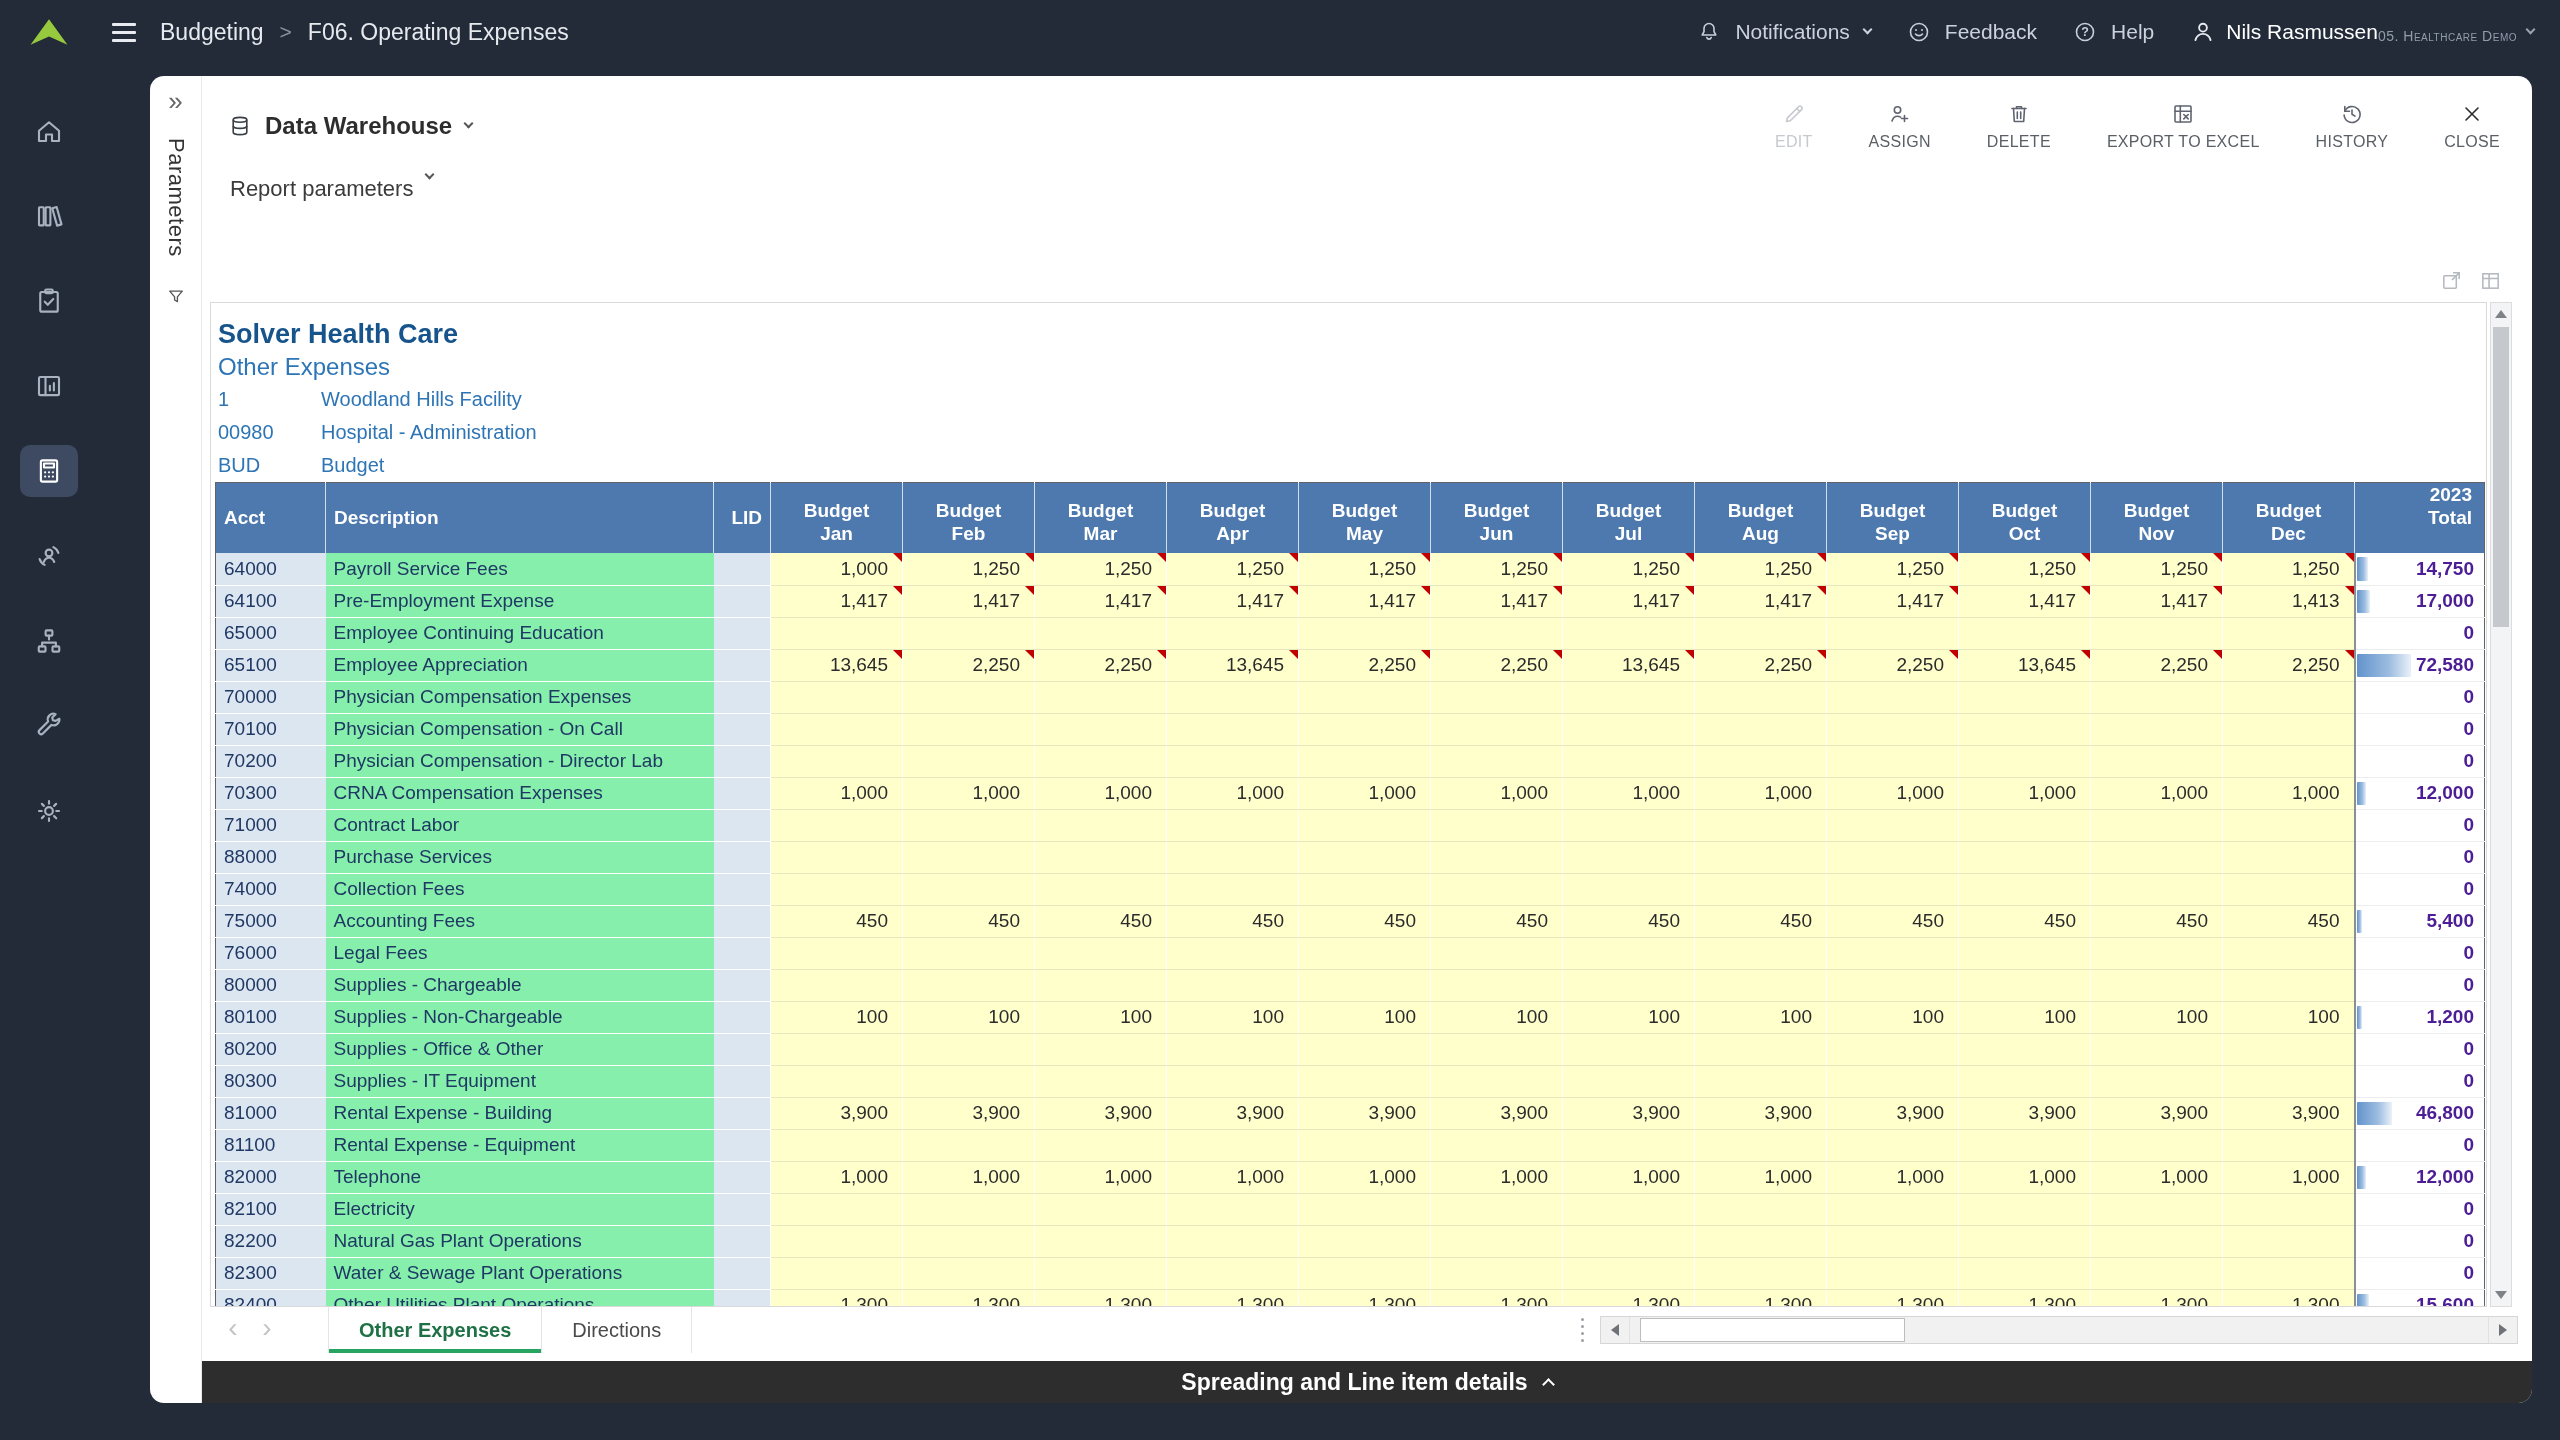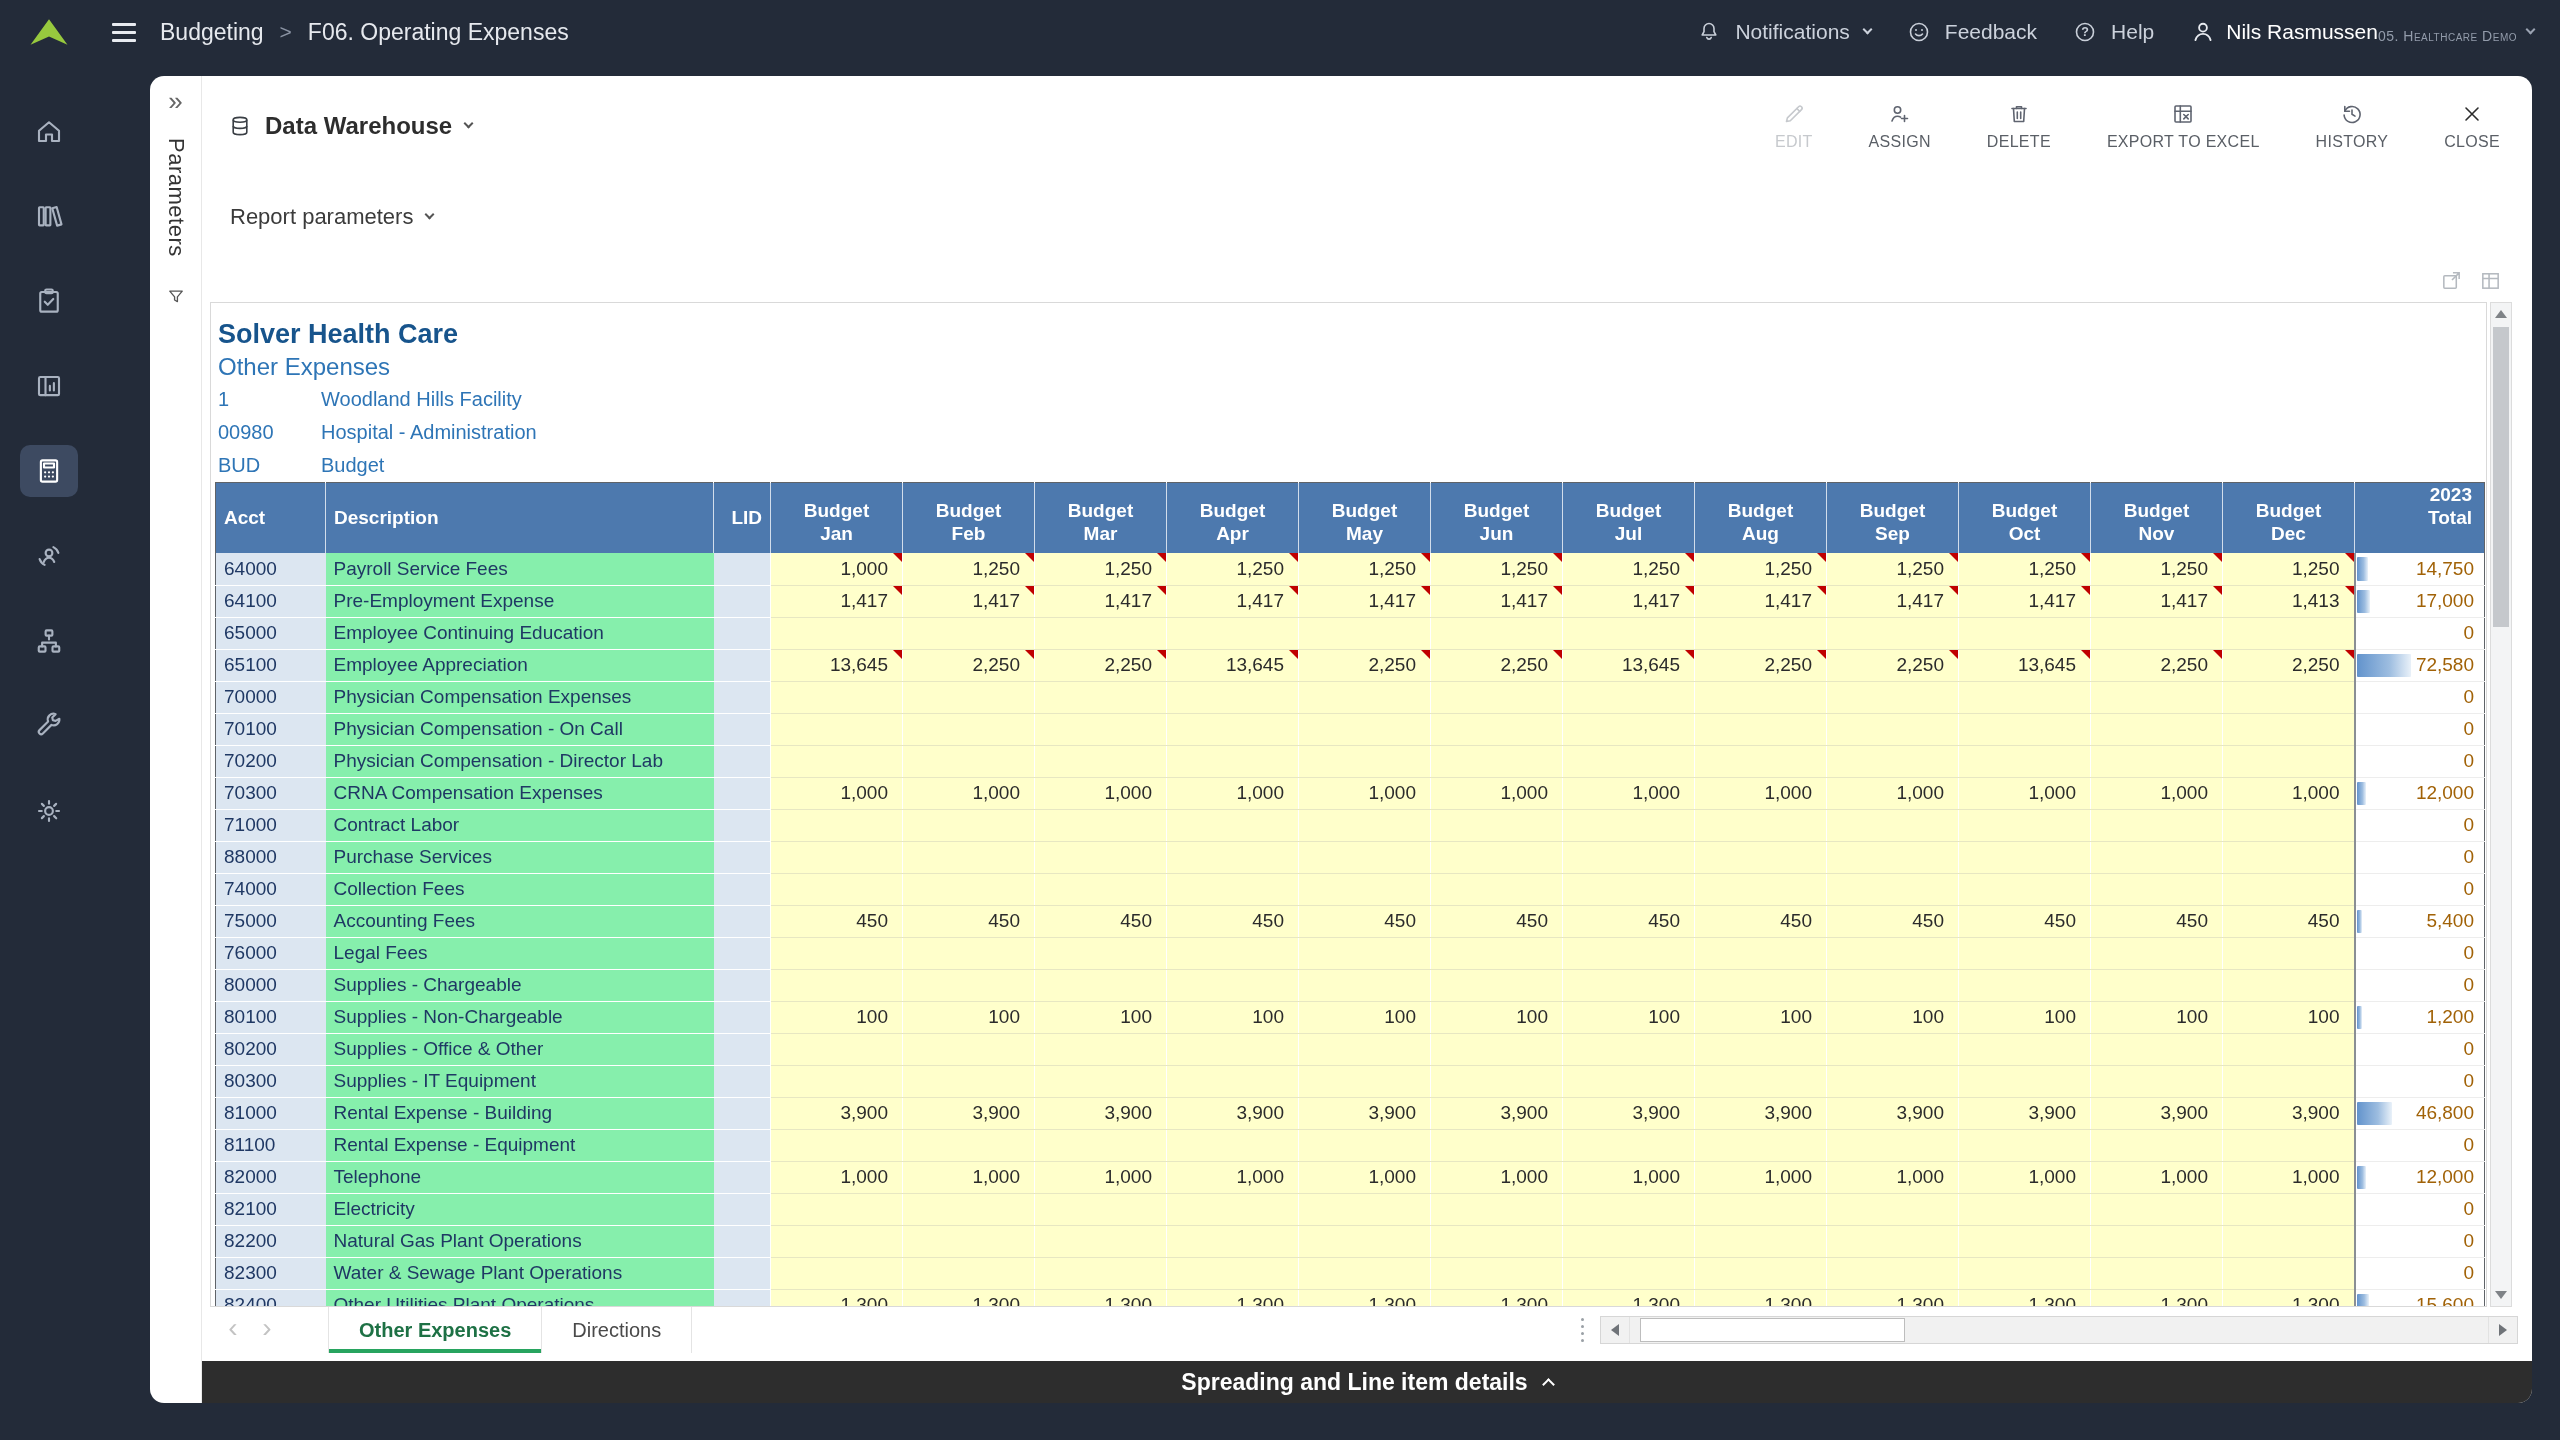--- a/index.html
+++ b/index.html
@@ -46,21 +46,21 @@
   .ds .chev{color:#555}
   .actions{margin-left:auto;display:flex;gap:56px;align-items:center}
   .abtn{display:flex;flex-direction:column;align-items:center;gap:7px;background:none;border:none;cursor:pointer}
   .abtn svg{stroke:#5f6470;fill:none;stroke-width:1.6;stroke-linecap:round;stroke-linejoin:round}
   .abtn .lbl{font-size:16px;color:#5a5f66;letter-spacing:.3px;white-space:nowrap}
   .abtn.disabled svg{stroke:#c6c9cd}
   .abtn.disabled .lbl{color:#c6c9cd}
   .abtn.close svg{stroke:#2c2c2c}
 
   
-  .prow{height:82px;display:flex;align-items:center;padding-left:28px;font-size:22px;color:#3b3b3b;gap:13px;cursor:pointer}
+  .prow{height:82px;display:flex;padding-left:28px;font-size:22px;color:#3b3b3b;gap:13px;cursor:pointer}
   .prow .chev{color:#555}
 
   
   .view-icons{height:44px;display:flex;justify-content:flex-end;align-items:center;gap:16px;padding-right:30px}
   .view-icons svg{stroke:#b4b9bf;fill:none;stroke-width:1.6;cursor:pointer}
 
   
   .report-region{flex:1;display:flex;padding:0 20px 0 8px;min-height:0}
   .viewport{flex:1;border:1px solid #d9d9d9;background:#fff;overflow:hidden;position:relative;padding:14px 0 0 4px}
   .rtitle{font-size:27px;font-weight:700;color:#17548c;line-height:34px;padding-left:3px}
@@ -76,21 +76,21 @@
   .grid th.hm{text-align:center;padding-bottom:8px}
   .grid th.hm div,.grid th.ht div{line-height:23px}
   .grid th.ht{text-align:right;padding-right:12px;border-right:none}
   .grid td{height:32px;font-size:19px;padding:0;white-space:nowrap;overflow:hidden}
   td.acct{background:#dce6f1;color:#1f3864;padding-left:8px;border-bottom:1px solid rgba(255,255,255,.85)}
   td.desc{background:#86efac;color:#1f3864;padding-left:8px;border-bottom:1px solid rgba(255,255,255,.85)}
   td.lid{background:#dce6f1;border-bottom:1px solid rgba(255,255,255,.85);border-right:1px solid #fff}
   td.val{background:#ffffcb;text-align:right;padding-right:14px;color:#2b2b2b;border-bottom:1px solid #e7e7c2;border-right:1px solid #fff;position:relative}
   .flag{position:absolute;top:0;right:0;width:0;height:0;border-top:9px solid #c00000;border-left:9px solid transparent}
   td.tot{background:#fff;text-align:right;padding-right:10px;border-bottom:1px solid #ededed;border-left:2px solid #8a8f94;position:relative}
-  .tv{position:relative;z-index:1;font-weight:400;color:#a16207}
+  .tv{position:relative;z-index:1;font-weight:700;color:#4c1d95}
   .bar{position:absolute;left:1px;top:4px;bottom:4px;background:linear-gradient(90deg,#6293cc,#9dbde0 60%,#e9f1f9);border-radius:1px}
 
   
   .vscroll{width:22px;margin-left:3px;background:#f3f4f5;border:1px solid #dcdcdc;display:flex;flex-direction:column;flex:none}
   .varrow{height:22px;display:flex;align-items:center;justify-content:center;cursor:pointer}
   .vtrack{flex:1;position:relative}
   .vthumb{position:absolute;top:2px;left:2px;right:2px;height:300px;background:#c5c8cc}
   .tri{width:0;height:0;display:block}
   .tri.up{border-left:6px solid transparent;border-right:6px solid transparent;border-bottom:8px solid #7f8387}
   .tri.down{border-left:6px solid transparent;border-right:6px solid transparent;border-top:8px solid #7f8387}

